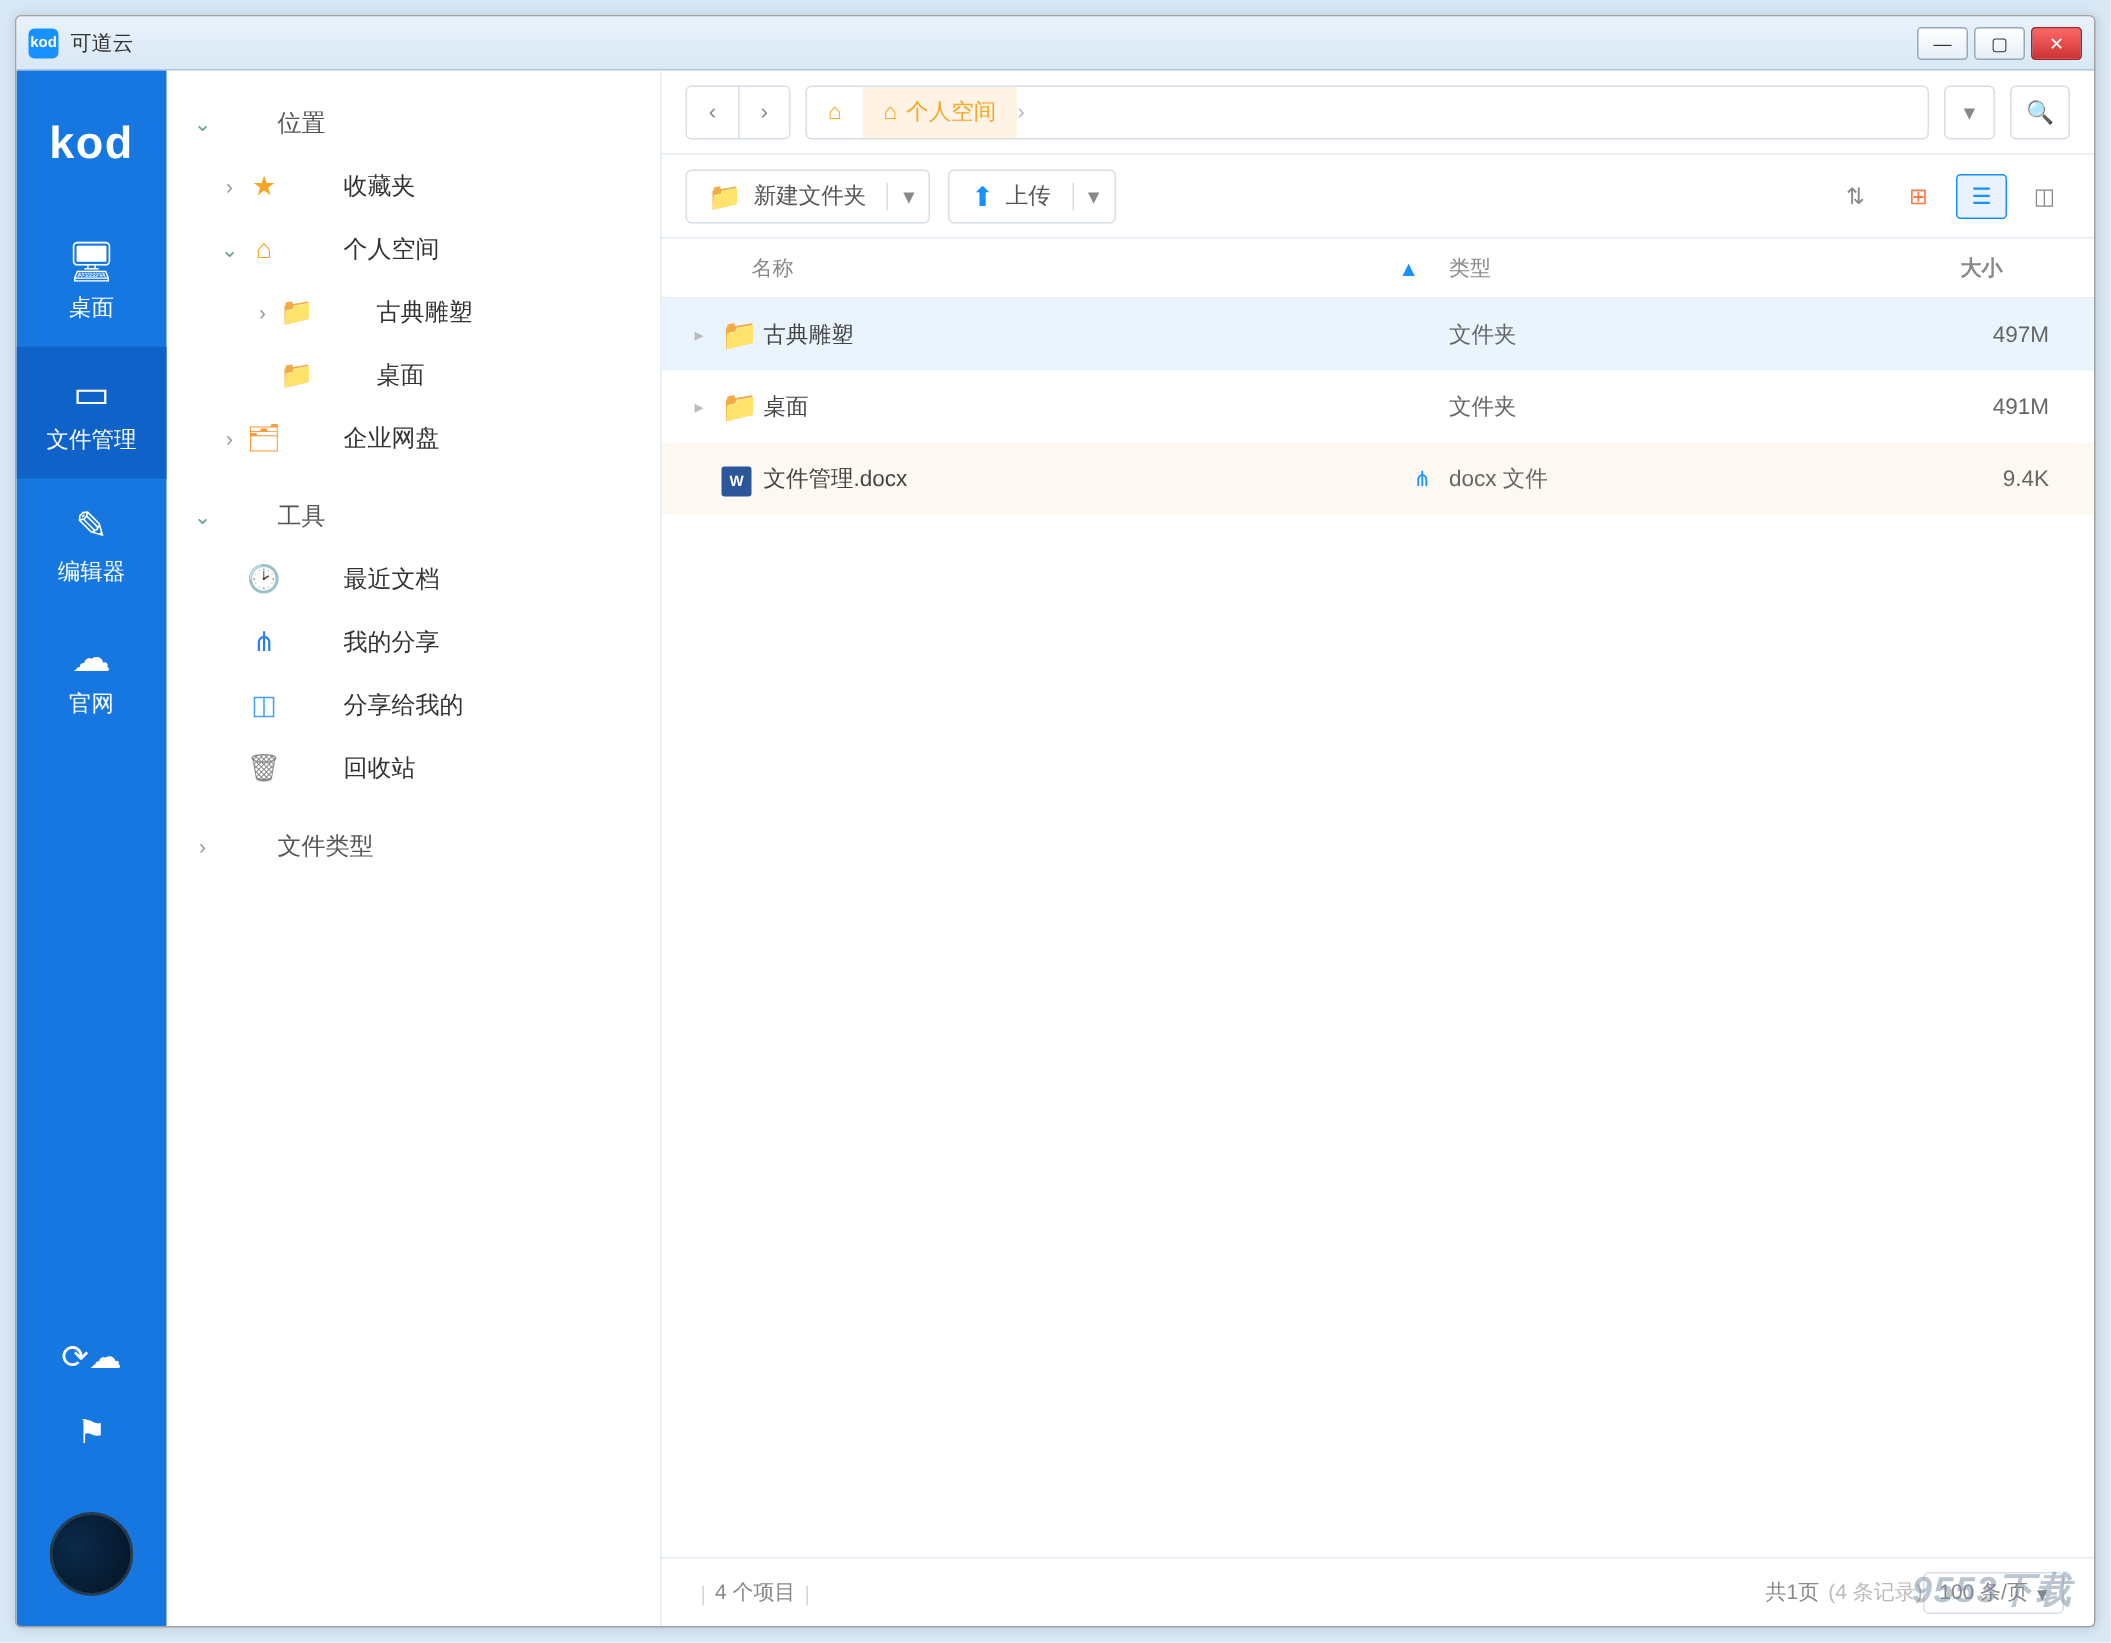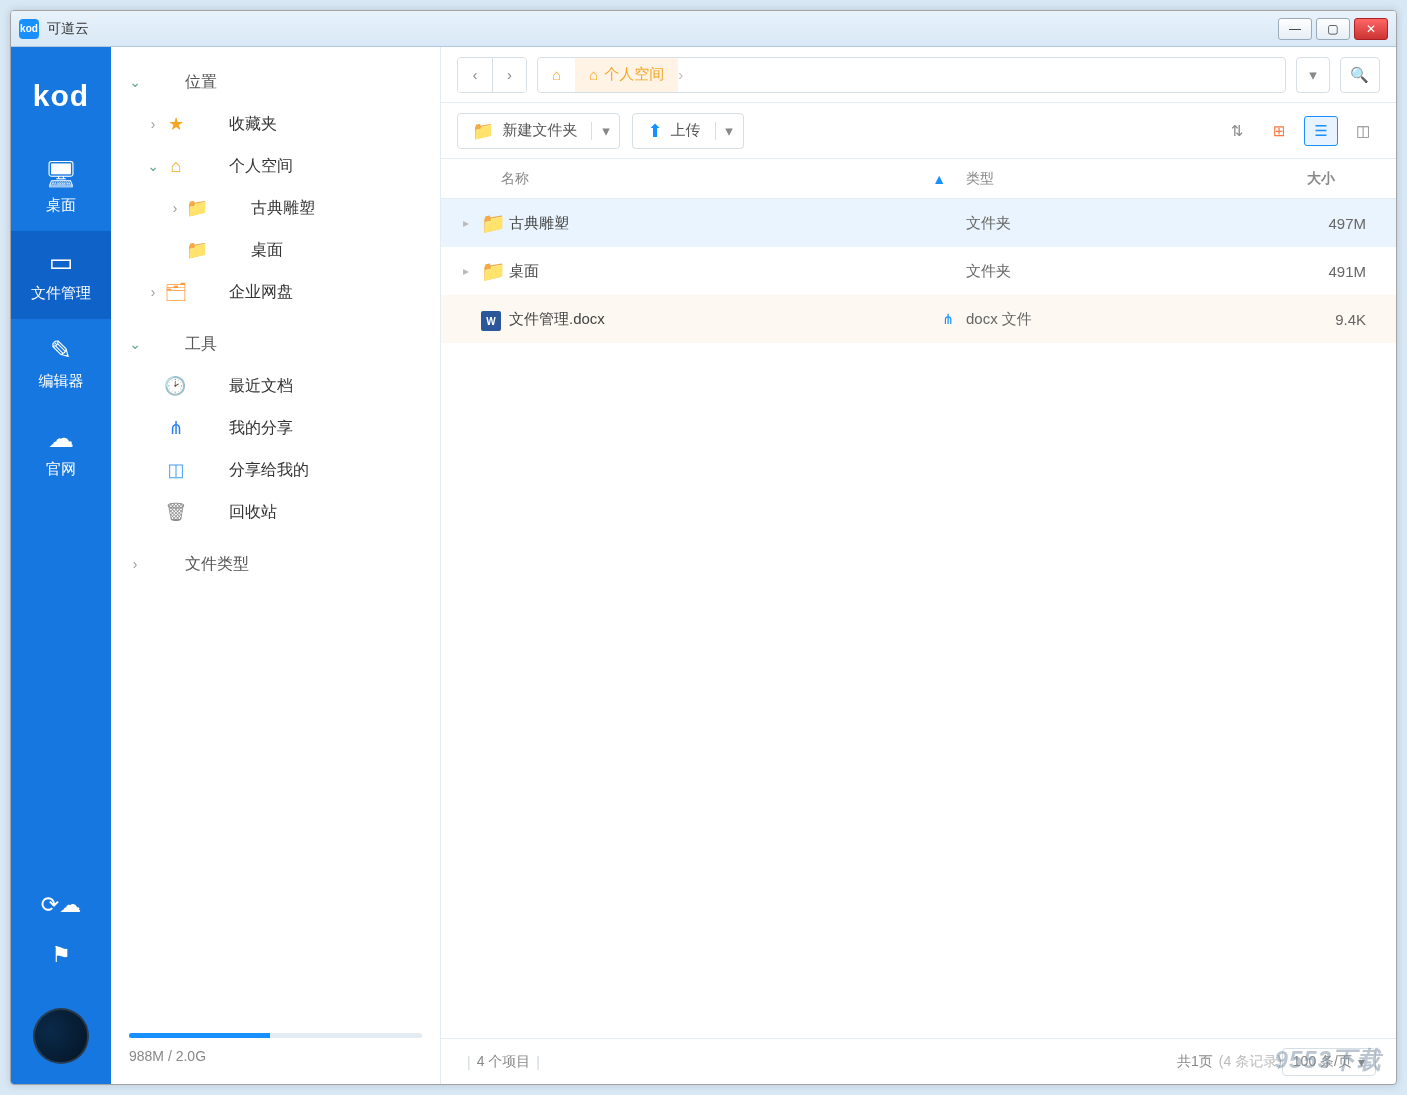--- a/index.html
+++ b/index.html
@@ -200,26 +200,20 @@
           <span class="ic ic-trash">🗑</span>
           <span class="lbl">回收站</span>
         </div>
 
         <div class="node" style="margin-top:10px">
           <span class="caret closed">›</span>
           <span class="lbl section-label">文件类型</span>
         </div>
       </div>
 
-      <div class="quota">
-        <div class="quota-bar">
-            <div class="quota-fill"></div>
-          </div>
-        <div class="quota-text">988M / 2.0G</div>
-      </div>
     </div>
 
     <div class="main">
 
       <div class="pathbar">
         <div class="nav-btn-group">
           <div class="nav-btn">‹</div>
           <div class="nav-btn">›</div>
         </div>
         <div class="crumb">

